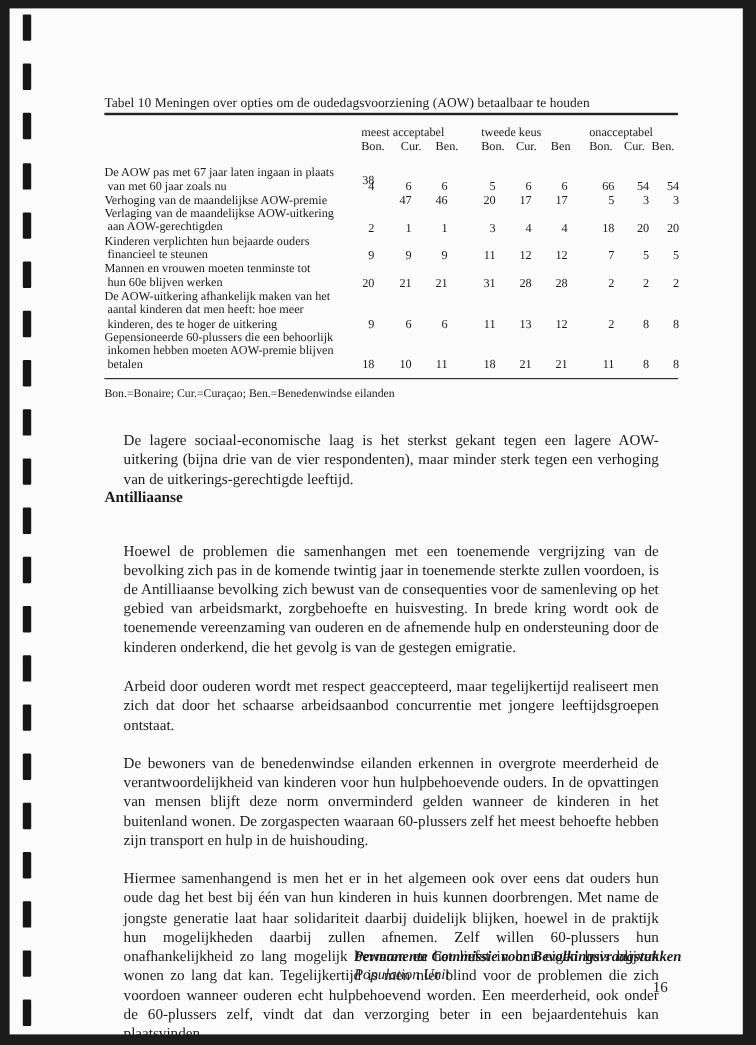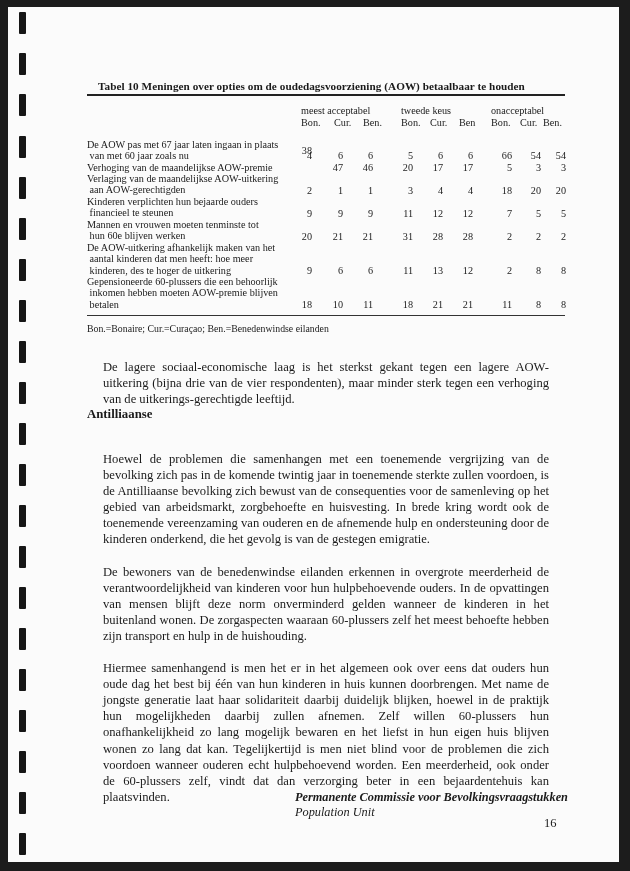--- a/index.html
+++ b/index.html
@@ -15,22 +15,22 @@
       width: 611px; height: 855px;
       background: #fbfbfb;
     }
     .binding-mark {
       position: absolute; left: 11px; width: 7px; height: 22px;
       background: #161616; border-radius: 1px;
     }
     .content { position: absolute; left: 79px; top: 0; width: 478px; }
 
     .table-title {
-      position: absolute; top: 73px; left: 11px; width: 478px;
-      font-weight: bold; font-size: 11.2px; white-space: nowrap;
+      position: absolute; top: 73px; left: 0; width: 478px;
+      font-weight: normal; font-size: 11.2px; white-space: nowrap;
       letter-spacing: 0.05px;
     }
     .rule-thick { position: absolute; left: 0; width: 478px; height: 2px; background: #222; }
     .rule-thin  { position: absolute; left: 0; width: 478px; height: 1px; background: #333; }
 
     .grp { position: absolute; font-size: 10.2px; white-space: nowrap; }
     .subh { position: absolute; font-size: 10.2px; white-space: nowrap; }
     .row-label { position: absolute; left: 0; font-size: 10.2px; line-height: 11.3px; white-space: pre; }
     .cell { position: absolute; font-size: 10.2px; text-align: right; width: 24px; }
 
@@ -207,20 +207,21 @@
     </div>
 
     <div class="para" style="top:336px">
       <p>De lagere sociaal-economische laag is het sterkst gekant tegen een lagere AOW-uitkering (bijna drie van de vier respondenten), maar minder sterk tegen een verhoging van de uitkerings-gerechtigde leeftijd.</p>
     </div>
 
     <div class="heading">Antilliaanse</div>
 
     <div class="para" style="top:428px">
       <p>Hoewel de problemen die samenhangen met een toenemende vergrijzing van de bevolking zich pas in de komende twintig jaar in toenemende sterkte zullen voordoen, is de Antilliaanse bevolking zich bewust van de consequenties voor de samenleving op het gebied van arbeidsmarkt, zorgbehoefte en huisvesting. In brede kring wordt ook de toenemende vereenzaming van ouderen en de afnemende hulp en ondersteuning door de kinderen onderkend, die het gevolg is van de gestegen emigratie.</p>
+      <p>Arbeid door ouderen wordt met respect geaccepteerd, maar tegelijkertijd realiseert men zich dat door het schaarse arbeidsaanbod concurrentie met jongere leeftijdsgroepen ontstaat.</p>
       <p>De bewoners van de benedenwindse eilanden erkennen in overgrote meerderheid de verantwoordelijkheid van kinderen voor hun hulpbehoevende ouders. In de opvattingen van mensen blijft deze norm onverminderd gelden wanneer de kinderen in het buitenland wonen. De zorgaspecten waaraan 60-plussers zelf het meest behoefte hebben zijn transport en hulp in de huishouding.</p>
       <p>Hiermee samenhangend is men het er in het algemeen ook over eens dat ouders hun oude dag het best bij één van hun kinderen in huis kunnen doorbrengen. Met name de jongste generatie laat haar solidariteit daarbij duidelijk blijken, hoewel in de praktijk hun mogelijkheden daarbij zullen afnemen. Zelf willen 60-plussers hun onafhankelijkheid zo lang mogelijk bewaren en het liefst in hun eigen huis blijven wonen zo lang dat kan. Tegelijkertijd is men niet blind voor de problemen die zich voordoen wanneer ouderen echt hulpbehoevend worden. Een meerderheid, ook onder de 60-plussers zelf, vindt dat dan verzorging beter in een bejaardentehuis kan plaatsvinden.</p>
     </div>
 
     <div class="footer-title">Permanente Commissie voor Bevolkingsvraagstukken</div>
     <div class="footer-sub">Population Unit</div>
     <div class="page-number">16</div>
   </div>
 </div>
 

